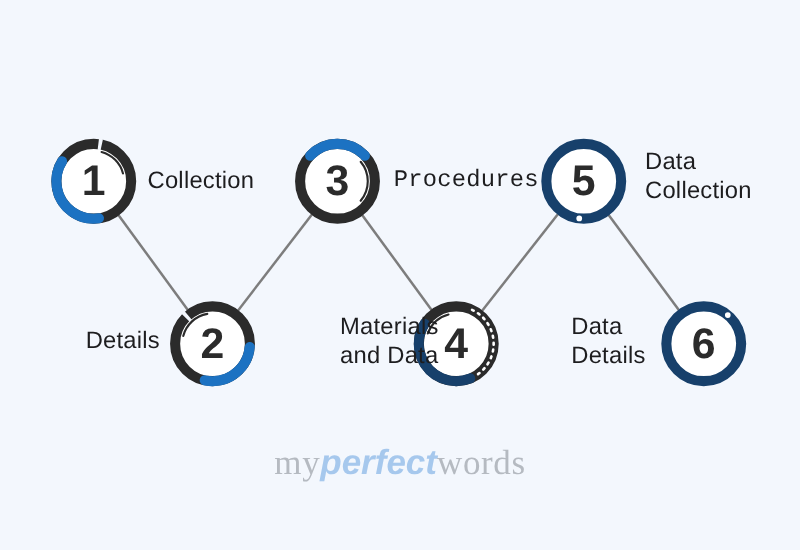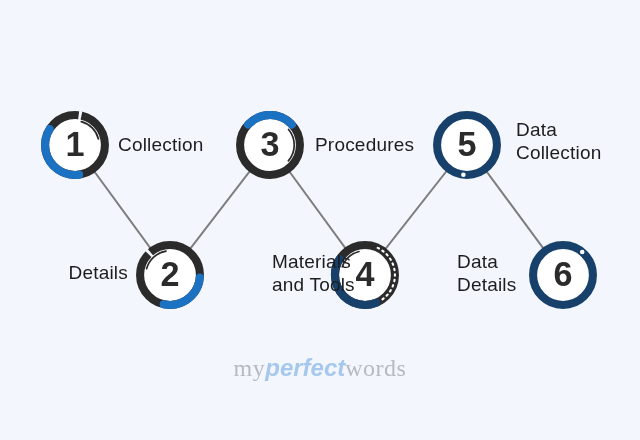--- a/index.html
+++ b/index.html
@@ -10,21 +10,21 @@
   }
   .connectors { position:absolute; left:0; top:0; }
   .node { position:absolute; width:76px; height:76px; }
   .step-label {
     position:absolute; font-size:19px; line-height:23px;
     color:#1d1d1f; letter-spacing:0.2px; white-space:nowrap;
   }
   .right-align { text-align:center; }
   .logo {
     position:absolute; left:0; right:0; top:354px; text-align:center;
-    font-size:24px; color:#b5bac1;
+    font-size:28px; color:#b5bac1;
     font-family:"Liberation Serif", serif; letter-spacing:0.5px;
   }
   .logo .accent {
     font-family:"Liberation Sans", sans-serif;
     font-style:italic; font-weight:700; color:#a6c8ed; letter-spacing:0;
   }
   .num { font-family:"Liberation Sans", sans-serif; font-weight:700; }
 </style>
 </head>
 <body>
@@ -63,35 +63,35 @@
     <span>Details</span>
   </div>
 
   <svg class="node" style="left:232px; top:107px;" viewBox="0 0 80 80">
     <circle cx="40" cy="40" r="28" fill="#ffffff"></circle>
     <circle cx="40" cy="40" r="31.5" fill="none" stroke="#2b2b2b" stroke-width="8.5"></circle>
     <circle cx="40" cy="40" r="31.5" fill="none" stroke="#1c72c2" stroke-width="8.5" stroke-linecap="round" stroke-dasharray="51.7 198" transform="rotate(223 40 40)"></circle>
     <circle cx="40" cy="40" r="25.5" fill="none" stroke="#2b2b2b" stroke-width="1.8" stroke-linecap="round" stroke-dasharray="35.6 161" transform="rotate(-40 40 40)"></circle>
     <text class="num" x="40" y="52" text-anchor="middle" font-size="36" fill="#2b2b2b">3</text>
   </svg>
-  <div class="step-label" style="left:315px; top:133px;">
+  <div class="step-label" style="left:315px; top:133px;font-family:Liberation Mono, monospace;">
     <span>Procedures</span>
   </div>
 
   <svg class="node" style="left:327px; top:237px;" viewBox="0 0 80 80">
     <circle cx="40" cy="40" r="28" fill="#ffffff"></circle>
     <circle cx="40" cy="40" r="31.5" fill="none" stroke="#2b2b2b" stroke-width="8.5"></circle>
     <circle cx="40" cy="40" r="31.5" fill="none" stroke="#17406b" stroke-width="8.5" stroke-linecap="round" stroke-dasharray="79.2 198" transform="rotate(68 40 40)"></circle>
     <path d="M 53.3 11.45 A 31.5 31.5 0 0 1 58.07 65.8" fill="none" stroke="#ffffff" stroke-width="2.2" stroke-linecap="round" stroke-dasharray="1.6 4.2"></path>
     <circle cx="40" cy="40" r="25.5" fill="none" stroke="#2b2b2b" stroke-width="1.8" stroke-linecap="round" stroke-dasharray="24.5 161" transform="rotate(200 40 40)"></circle>
     <text class="num" x="40" y="52" text-anchor="middle" font-size="36" fill="#2b2b2b">4</text>
   </svg>
   <div class="step-label" style="left:272px; top:250px;">
     <div>Materials</div>
-    <div>and Tools</div>
+    <div>and Data</div>
   </div>
 
   <svg class="node" style="left:429px; top:107px;" viewBox="0 0 80 80">
     <circle cx="40" cy="40" r="28" fill="#ffffff"></circle>
     <circle cx="40" cy="40" r="31.5" fill="none" stroke="#17406b" stroke-width="8.5"></circle>
     <circle cx="40" cy="40" r="25.5" fill="none" stroke="#ffffff" stroke-width="1.8" stroke-linecap="round" stroke-dasharray="33.4 161" transform="rotate(-85 40 40)"></circle>
     <circle cx="36.2" cy="71.3" r="2.4" fill="#ffffff"></circle>
     <text class="num" x="40" y="52" text-anchor="middle" font-size="36" fill="#2b2b2b">5</text>
   </svg>
   <div class="step-label" style="left:516px; top:118px;">

